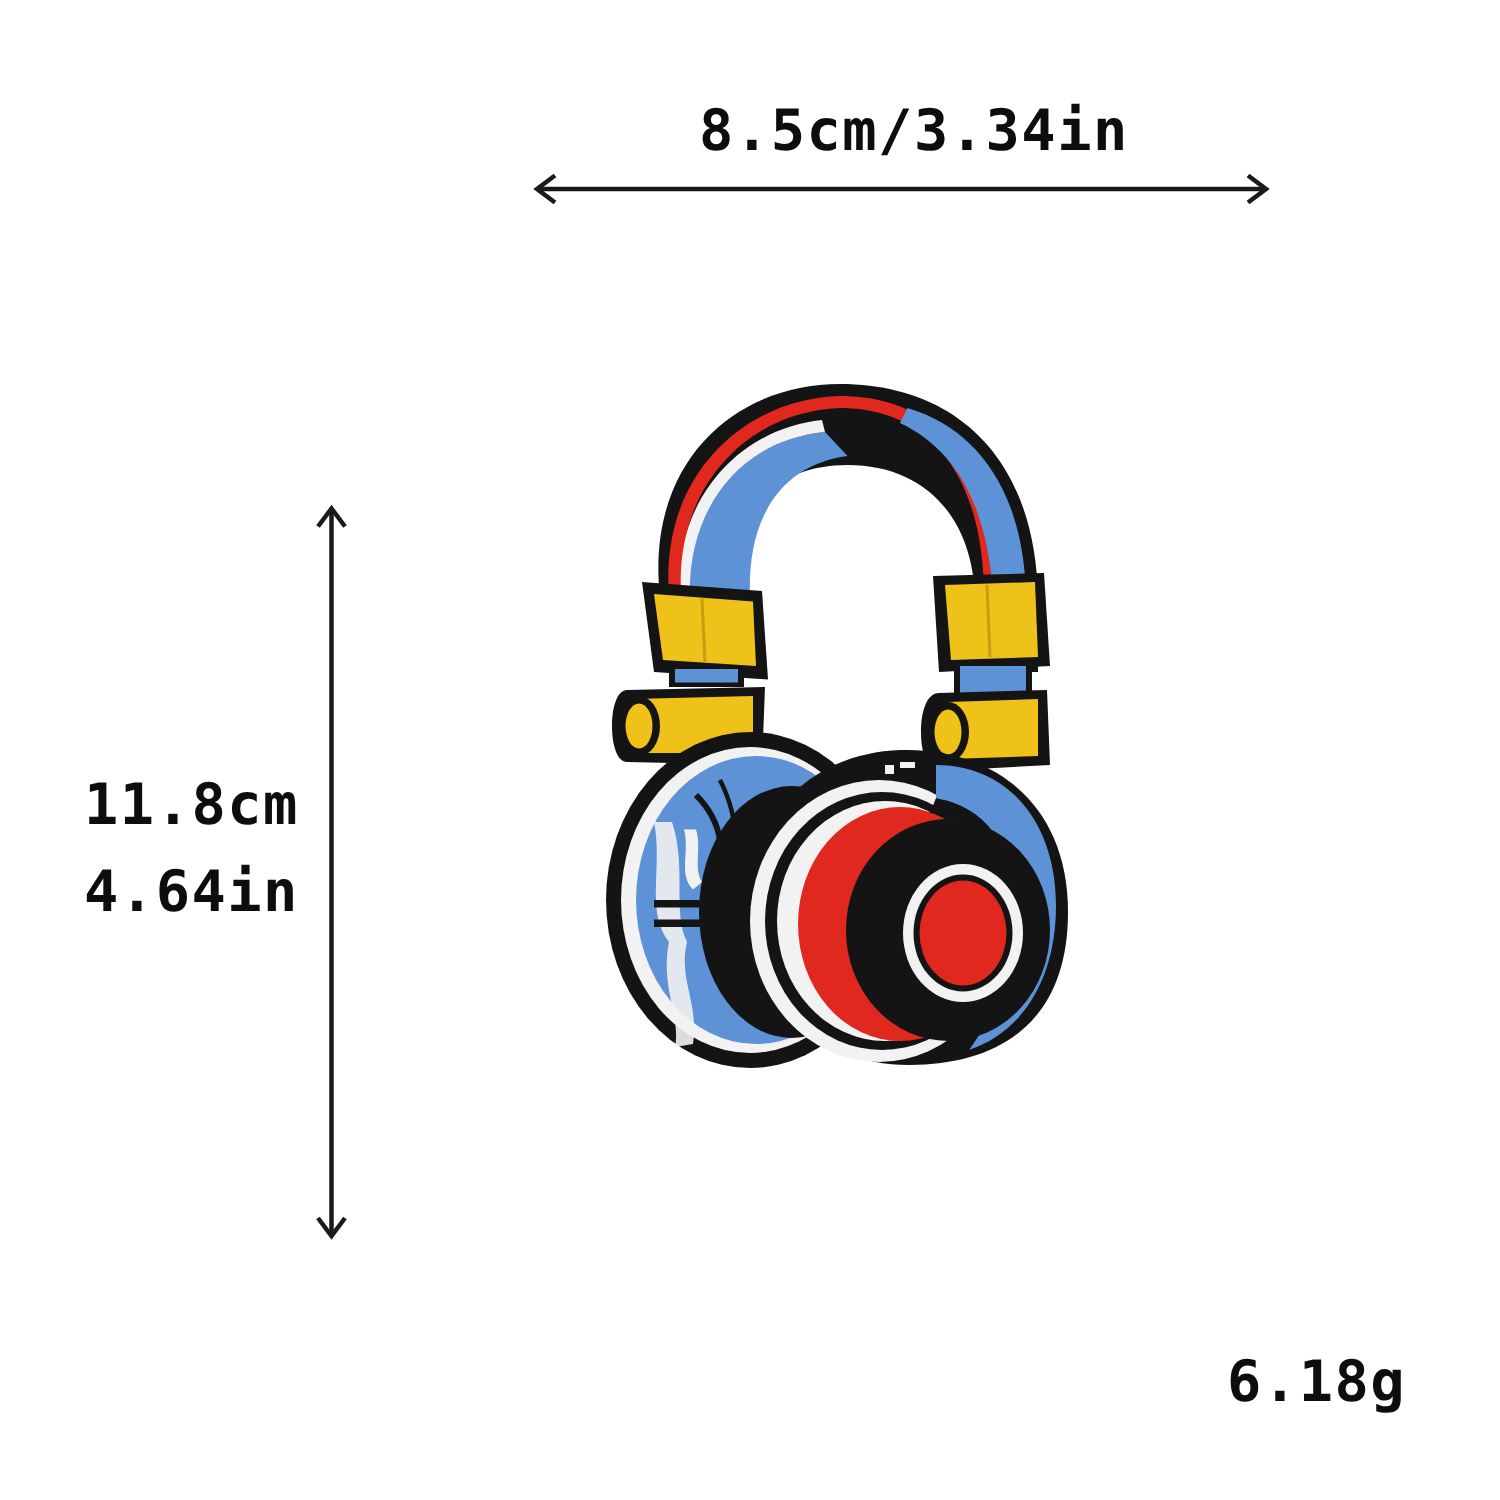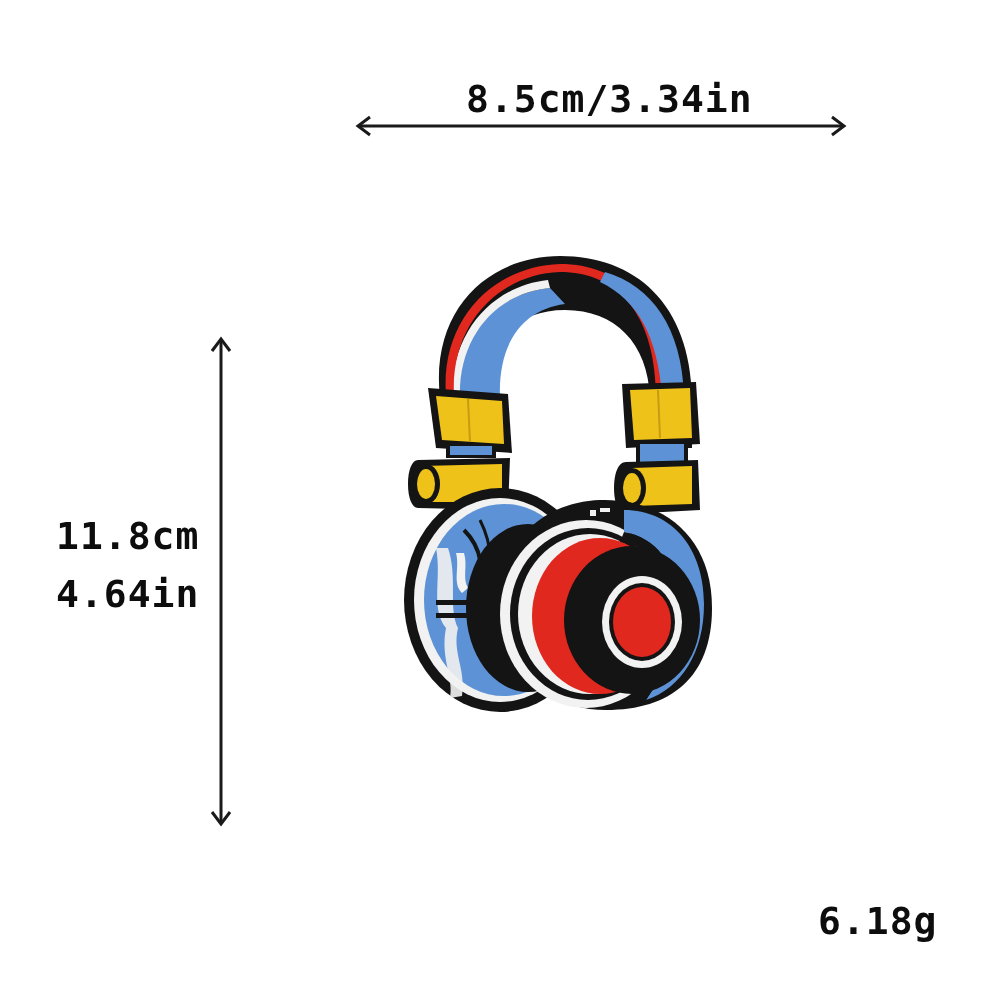--- a/index.html
+++ b/index.html
@@ -19,21 +19,21 @@
     position: absolute;
     font-weight: bold;
     font-size: 38px;
     line-height: 1;
     white-space: nowrap;
     letter-spacing: 1px;
     color: #0d0d0d;
   }
   #width-label {
     left: 466px;
-    top: 80px;
+    top: 68px;
   }
   #height-label-cm {
     left: 56px;
     top: 517px;
     text-align: center;
   }
   #height-label-in {
     left: 56px;
     top: 575px;
   }

